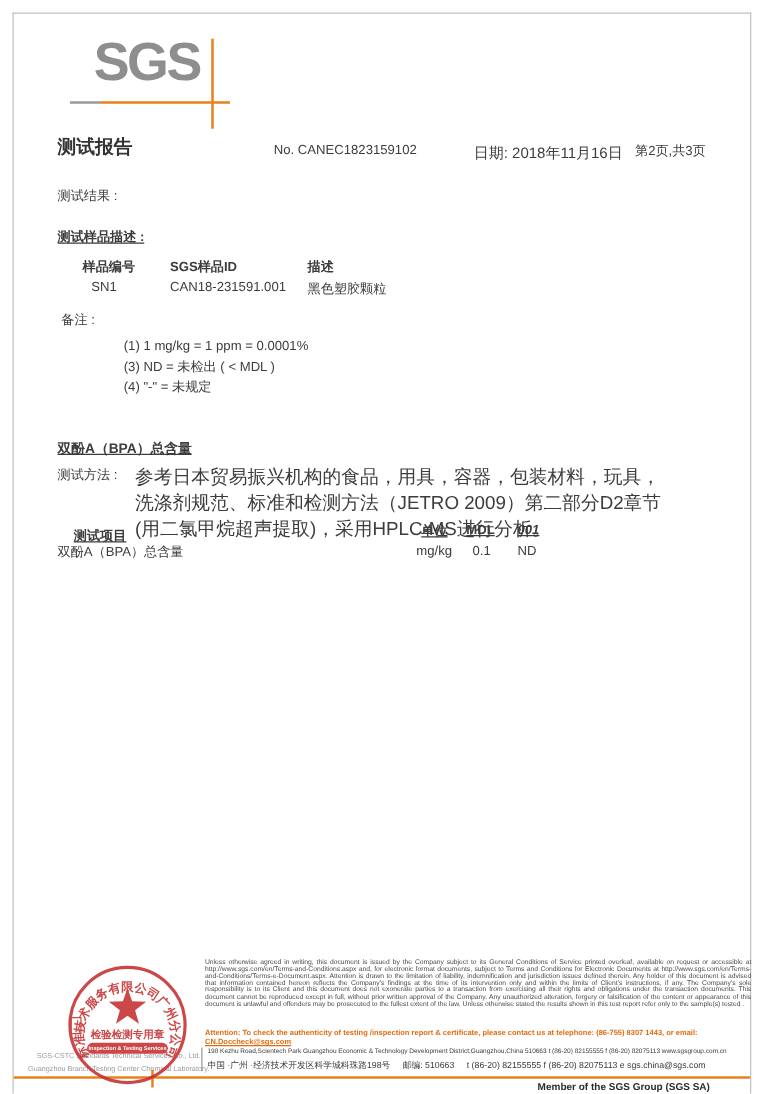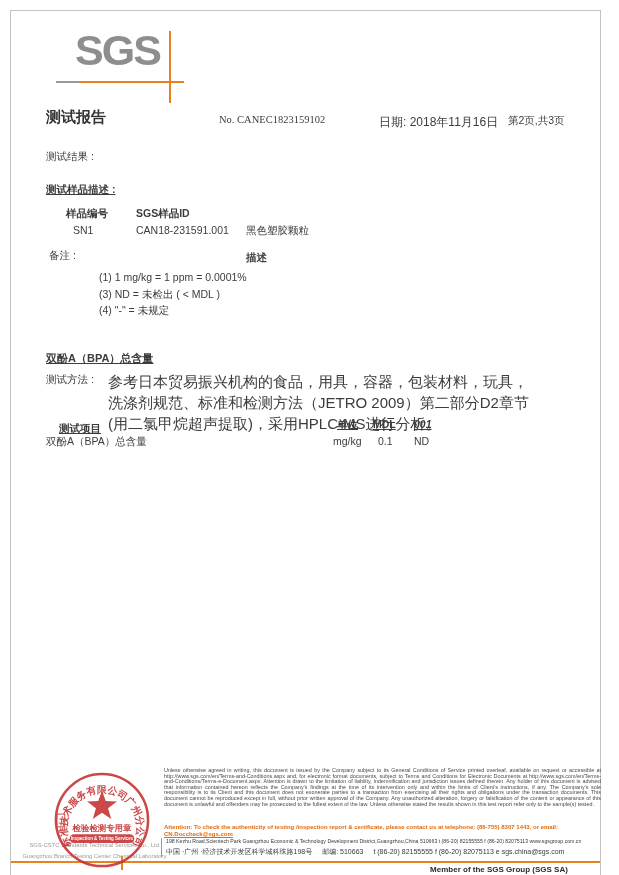--- a/index.html
+++ b/index.html
@@ -9,31 +9,31 @@
          border-top:1px solid #c2c2c2;border-left:1px solid #c2c2c2;border-right:1px solid #c2c2c2;}
   .abs{position:absolute;white-space:nowrap;}
   
   .logo-text{position:absolute;left:64px;top:18px;font-size:43px;font-weight:bold;
              color:#8e8e8e;letter-spacing:-2px;line-height:1;}
   .logo-vline{position:absolute;left:158px;top:20px;width:2px;height:72px;background:#e8821e;}
   .logo-hline-gray{position:absolute;left:45px;top:70px;width:24px;height:2px;background:#9a9a9a;}
   .logo-hline-orange{position:absolute;left:69px;top:70px;width:104px;height:2px;background:#e8821e;}
   
   .doc-title{left:35px;top:97px;font-size:15px;font-weight:bold;color:#333;text-align:center;}
-  .report-no{left:208px;top:103px;font-size:10.5px;font-family:Liberation Serif, serif;}
+  .report-no{left:208px;top:103px;font-size:10.5px;}
   .report-date{left:368px;top:103px;font-size:12px;}
   .report-pages{left:497px;top:103px;font-size:10.5px;}
   .t105{font-size:10.5px;}
   .bold{font-weight:bold;}
   .ul{text-decoration:underline;}
   .it{font-style:italic;}
   
   .results-label{left:35px;top:139px;}
   .sample-heading{left:35px;top:172px;}
-  .sh1{left:55px;top:196px;} .sh2{left:125px;top:196px;} .sh3{left:235px;top:196px;margin-top:44px;}
+  .sh1{left:55px;top:196px;} .sh2{left:125px;top:196px;} .sh3{left:235px;top:196px;}
   .sv1{left:62px;top:213px;} .sv2{left:125px;top:213px;} .sv3{left:235px;top:213px;}
   .remarks-label{left:38px;top:238px;}
   .remarks{left:88px;top:258px;font-size:10.5px;line-height:16.5px;}
   .bpa-heading{left:35px;top:340px;font-size:11px;}
   .method-label{left:35px;top:362px;}
   .method-text{left:97px;top:360px;width:434px;font-size:15px;line-height:21px;
                white-space:normal;}
   .th1{left:48px;top:411px;} .th2{left:326px;top:407px;} .th3{left:362px;top:407px;} .th4{left:403px;top:407px;}
   .td1{left:35px;top:424px;} .td2{left:322px;top:424px;} .td3{left:367px;top:424px;} .td4{left:403px;top:424px;}
   

